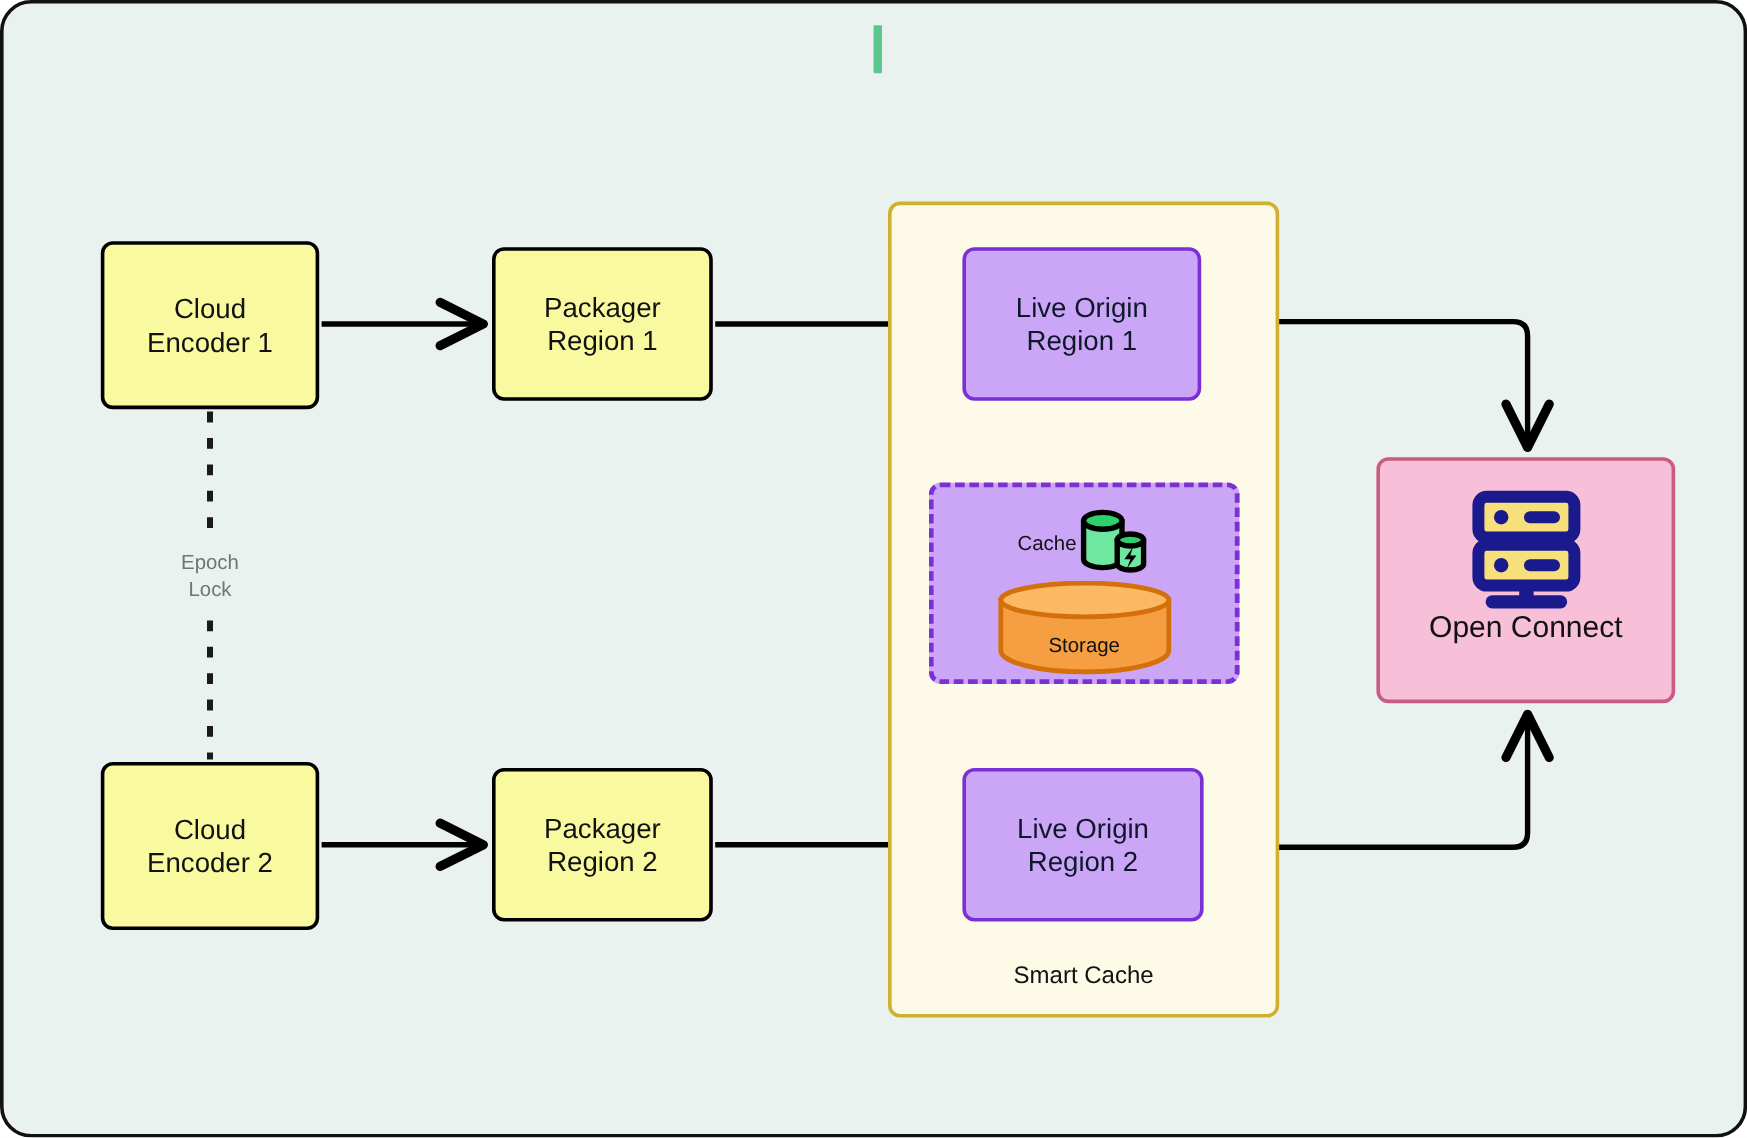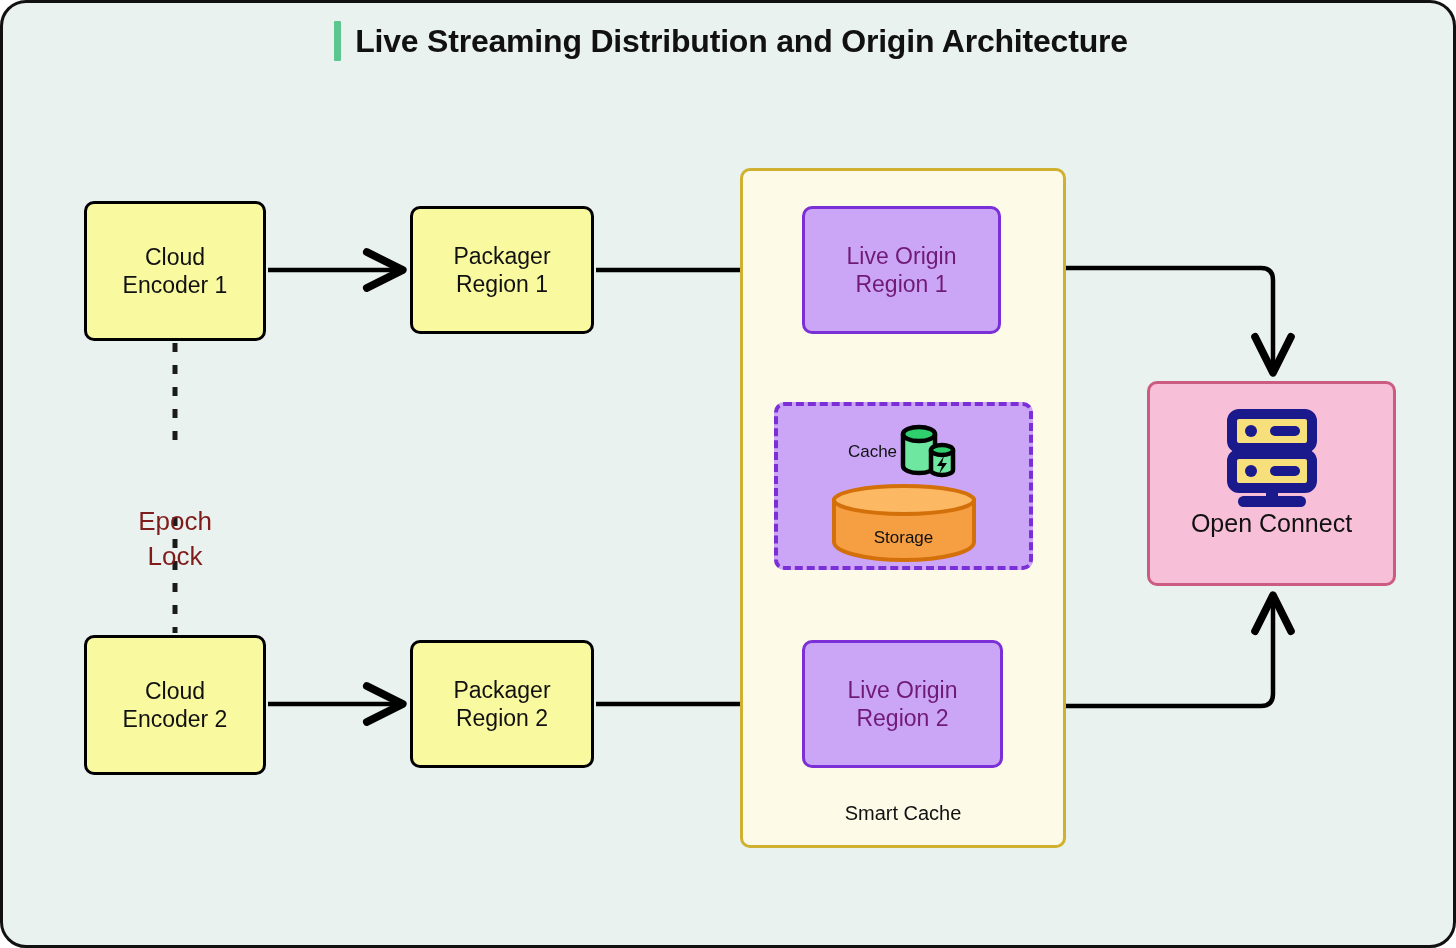--- a/index.html
+++ b/index.html
@@ -56,21 +56,21 @@
     line-height:1.22;
   }
   .node .lbl{white-space:pre-line;}
 
   .node.yellow{
     background:#f9f9a0;border:3px solid #000000;border-radius:10px;
     font-size:23px;color:#111111;text-align:center;
   }
   .node.purple{
     background:#cba6f7;border:3px solid #7b2fd6;border-radius:10px;
-    font-size:23px;color:#701a75;
+    font-size:23px;color:#0f172a;
   }
   .node.pink{
     background:#f8c0d8;border:3px solid #cc5b82;border-radius:10px;
     font-size:23px;color:#111111;
   }
 
   
   #node-enc1{left:81px;top:198px;width:182px;height:140px;}
   #node-enc2{left:81px;top:632px;width:182px;height:140px;}
   #node-pkg1{left:407px;top:203px;width:184px;height:128px;}
@@ -99,37 +99,35 @@
   }
   #storage-svg{position:relative;}
   #storage-label{
     position:absolute;left:0;top:44px;width:100%;
     text-align:center;font-size:17px;color:#111111;
   }
 
   
   #epoch-lock{
     position:absolute;left:92px;top:455px;width:160px;
-    text-align:center;font-size:26px;color:#7f1d1d;line-height:1.35;
+    text-align:center;font-size:17px;color:#737373;line-height:1.35;
     white-space:pre-line;
-    margin-top:46px;
   }
 
   
   #oc-icon{line-height:0;}
   #oc-label{font-size:25px;color:#111111;}
 </style>
 </head>
 <body>
 
 <div id="canvas">
 
   <div id="title-wrap">
     <div id="title-accent"></div>
-    <div id="title-text">Live Streaming Distribution and Origin Architecture</div>
   </div>
 
   <svg id="edges" viewBox="0 0 1456 948">
     <defs>
       <marker id="ah" markerWidth="11" markerHeight="11" refX="8.6" refY="5" orient="auto" markerUnits="strokeWidth">
         <path d="M1,1 L9,5 L1,9" fill="none" stroke="#000" stroke-width="1.7" stroke-linecap="round" stroke-linejoin="round"></path>
       </marker>
     </defs>
 
     <line x1="265" y1="267" x2="398" y2="267" stroke="#000" stroke-width="4.5" marker-end="url(#ah)"></line>

